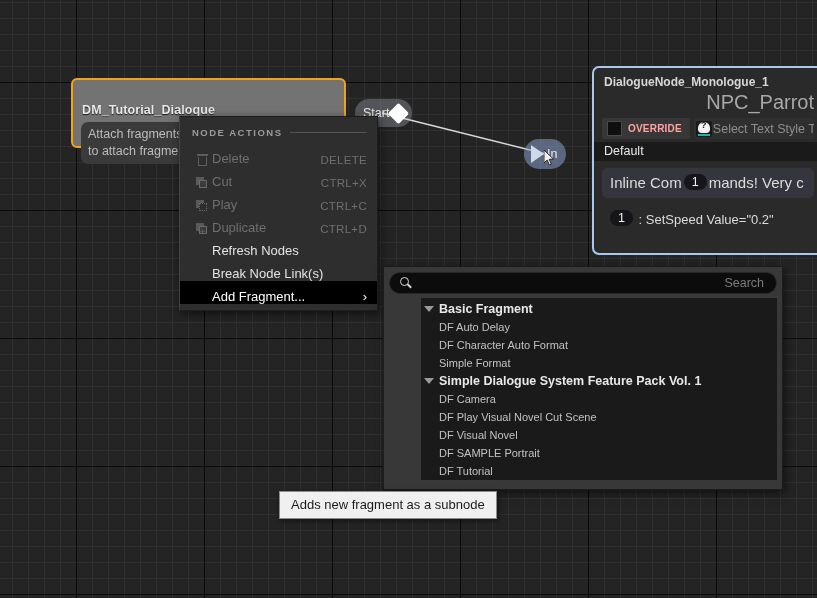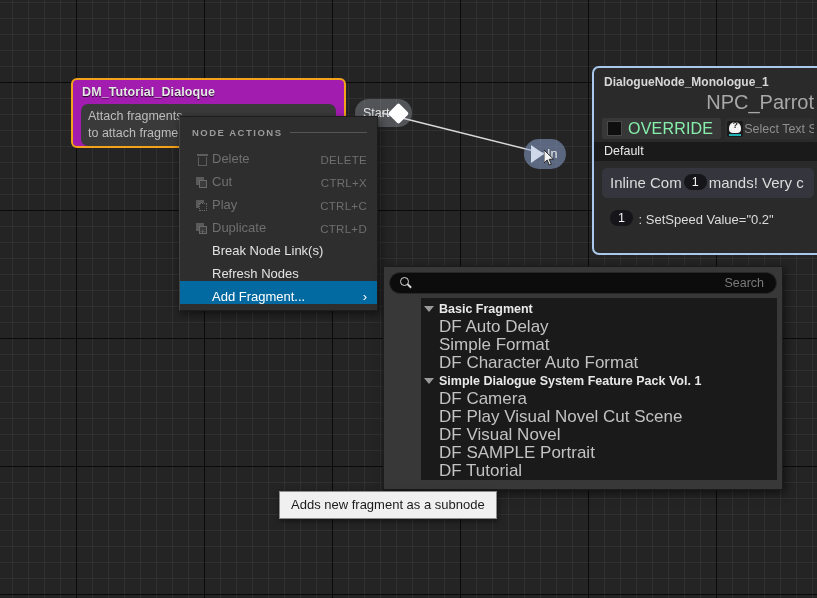--- a/index.html
+++ b/index.html
@@ -35,22 +35,22 @@
       -52px -46px;
   }
 
   
   #node-root {
     position: absolute;
     left: 71px; top: 78px;
     width: 275px; height: 70px;
     border: 2px solid #f2a319;
     border-radius: 6px;
-    background: #a21caf;
-    padding: 4px 8px 0 8px;
+    background: #737373;
+    padding: 22px 8px 0 8px;
   }
   #node-root .node-title {
     color: #e8e8e8;
     font-size: 12.5px;
     font-weight: bold;
     letter-spacing: 0.1px;
     margin: 1px 0 5px 1px;
     text-shadow: 0 1px 1px rgba(0,0,0,.8);
   }
   #node-root .node-body {
@@ -164,23 +164,23 @@
     background: #373737;
     padding: 0 8px 0 5px;
     border-radius: 2px;
   }
   .override-swatch {
     width: 15px; height: 15px;
     background: #0f0f0f;
     border: 1px solid #4a4a4a;
   }
   .override-label {
-    color: #86efac;
-    font-size: 16px;
-    font-weight: normal;
+    color: #fca5a5;
+    font-size: 10px;
+    font-weight: bold;
     letter-spacing: .2px;
   }
   .style-picker {
     display: flex;
     align-items: center;
     gap: 1px;
     background: #2f2f2f;
     padding: 0 4px 0 2px;
     margin-left: 4px;
     border-radius: 2px;
@@ -291,21 +291,21 @@
     display: flex;
     align-items: flex-end;
     height: 23px;
     padding: 0 10px 0 12px;
     font-size: 13px;
     color: #e3e3e3;
     white-space: nowrap;
   }
   .menu-item.disabled { color: #6f6f6f; }
   .menu-item.highlight {
-    background: #0369a1;
+    background: #000000;
     color: #ffffff;
   }
   .menu-item .mi-icon {
     width: 20px;
     flex: 0 0 20px;
     display: flex;
     align-items: center;
     justify-content: center;
   }
   .menu-item .mi-label { flex: 1; }
@@ -423,21 +423,21 @@
     width: 0; height: 0;
     border-left: 5px solid transparent;
     border-right: 5px solid transparent;
     border-top: 6px solid #9a9a9a;
     flex: 0 0 10px;
   }
   .frag-item {
     height: 18px;
     padding-left: 18px;
     color: #c2c2c2;
-    font-size: 17px;
+    font-size: 11px;
     display: flex;
     align-items: center;
     white-space: nowrap;
   }
   #fragment-footer {
     height: 9px;
     background: #383838;
   }
 
   
@@ -561,25 +561,25 @@
           <span class="back"></span>
           <span class="front"></span>
           <span class="plus">+</span>
         </span>
     </span>
     <span class="mi-label">Duplicate</span>
     <span class="mi-shortcut">CTRL+D</span>
   </div>
 
   <div class="menu-item no-icon">
+    <span class="mi-label">Refresh Nodes</span>
+  </div>
+
+  <div class="menu-item no-icon">
     <span class="mi-label">Break Node Link(s)</span>
-  </div>
-
-  <div class="menu-item no-icon">
-    <span class="mi-label">Refresh Nodes</span>
   </div>
 
   <div class="menu-item no-icon highlight">
     <span class="mi-label">Add Fragment...</span>
     <span class="mi-arrow">›</span>
   </div>
 </div>
 
 <div id="fragment-panel">
   <div id="search-row">
@@ -589,22 +589,22 @@
     </span>
     <input id="search-input" type="text" placeholder="Search" style="">
   </div>
 
   <div id="fragment-list">
     <div class="frag-group">
       <span class="frag-caret"></span>
       <span>Basic Fragment</span>
     </div>
     <div class="frag-item">DF Auto Delay</div>
+    <div class="frag-item">DF Character Auto Format</div>
     <div class="frag-item">Simple Format</div>
-    <div class="frag-item">DF Character Auto Format</div>
 
     <div class="frag-group">
       <span class="frag-caret"></span>
       <span>Simple Dialogue System Feature Pack Vol. 1</span>
     </div>
     <div class="frag-item">DF Camera</div>
     <div class="frag-item">DF Play Visual Novel Cut Scene</div>
     <div class="frag-item">DF Visual Novel</div>
     <div class="frag-item">DF SAMPLE Portrait</div>
     <div class="frag-item">DF Tutorial</div>

